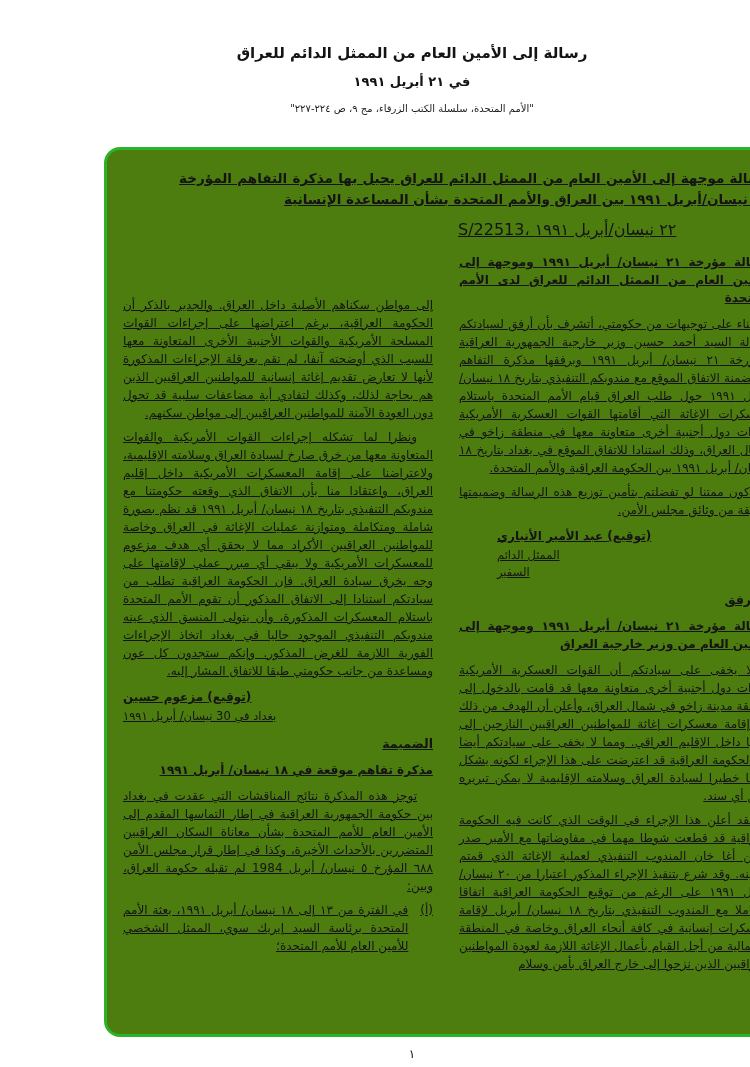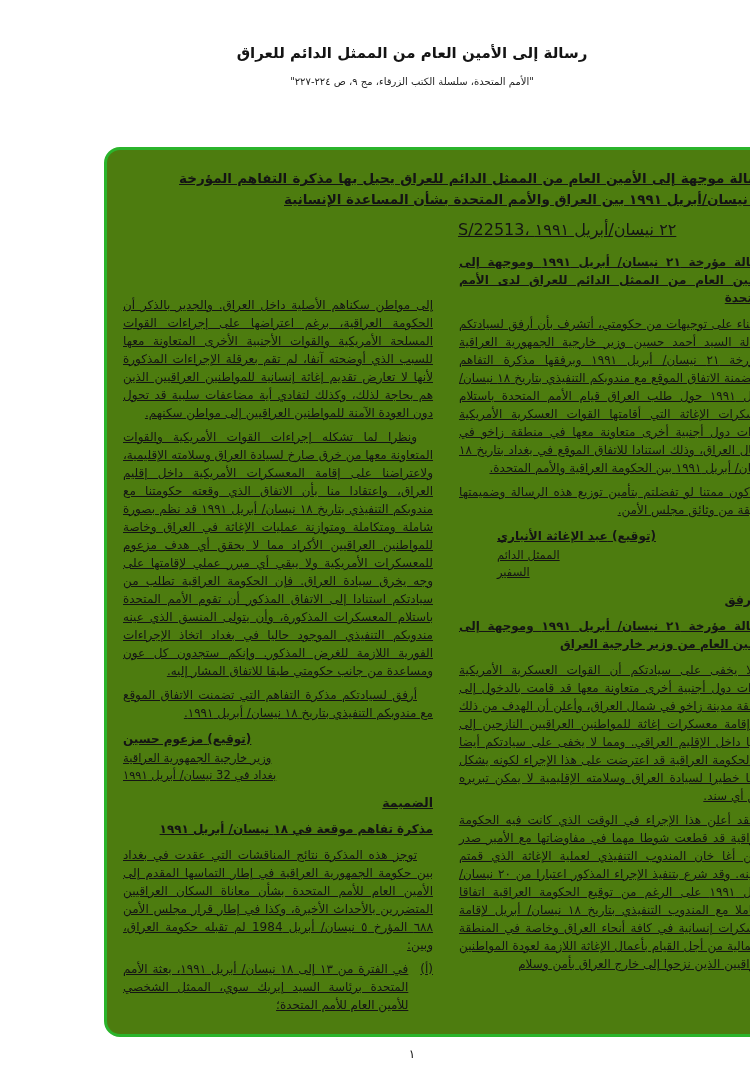--- a/index.html
+++ b/index.html
@@ -44,63 +44,62 @@
   .item-text { flex:1 1 auto; text-align:justify; }
   .page-number { position:absolute; bottom:6px; left:0; width:100%; text-align:center; font-size:12px; }
 </style>
 </head>
 <body>
 
 <div class="page">
 
   <div class="page-header">
     <div class="hdr-title">رسالة إلى الأمين العام من الممثل الدائم للعراق</div>
+    <div class="hdr-date">في ٢١ أبريل ١٩٩١</div>
     <div class="hdr-source">"الأمم المتحدة، سلسلة الكتب الزرقاء، مج ٩، ص ٢٢٤-٢٢٧"</div>
   </div>
 
   <div class="doc-frame">
 
     <div class="subject-heading">رسالة موجهة إلى الأمين العام من الممثل الدائم للعراق يحيل بها مذكرة التفاهم المؤرخة ١٨ نيسان/أبريل ١٩٩١ بين العراق والأمم المتحدة بشأن المساعدة الإنسانية</div>
 
     <div class="doc-ref">S/22513، ٢٢ نيسان/أبريل ١٩٩١</div>
 
     <div class="columns">
 
       <div class="col">
         <div class="col-heading">رسالة مؤرخة ٢١ نيسان/ أبريل ١٩٩١ وموجهة إلى الأمين العام من الممثل الدائم للعراق لدى الأمم المتحدة</div>
         <p class="body-p">بناء على توجيهات من حكومتي، أتشرف بأن أرفق لسيادتكم رسالة السيد أحمد حسين وزير خارجية الجمهورية العراقية المؤرخة ٢١ نيسان/ أبريل ١٩٩١ وبرفقها مذكرة التفاهم المتضمنة الاتفاق الموقع مع مندوبكم التنفيذي بتاريخ ١٨ نيسان/ أبريل ١٩٩١ حول طلب العراق قيام الأمم المتحدة باستلام معسكرات الإغاثة التي أقامتها القوات العسكرية الأمريكية وقوات دول أجنبية أخرى متعاونة معها في منطقة زاخو في شمال العراق، وذلك استنادا للاتفاق الموقع في بغداد بتاريخ ١٨ نيسان/ أبريل ١٩٩١ بين الحكومة العراقية والأمم المتحدة.</p>
         <p class="body-p">أكون ممتنا لو تفضلتم بتأمين توزيع هذه الرسالة وضميمتها كوثيقة من وثائق مجلس الأمن.</p>
 
         <div class="sig-block pad-left">
           <div class="sig-name">
             <span>(توقيع)</span>
-            <span>عبد الإغاثة الأنباري</span>
+            <span>عبد الأمير الأنباري</span>
           </div>
           <div class="sig-title">الممثل الدائم</div>
           <div class="sig-title">السفير</div>
         </div>
 
         <div class="section-label">المرفق</div>
         <div class="col-heading">رسالة مؤرخة ٢١ نيسان/ أبريل ١٩٩١ وموجهة إلى الأمين العام من وزير خارجية العراق</div>
         <p class="body-p">لا يخفى على سيادتكم أن القوات العسكرية الأمريكية وقوات دول أجنبية أخرى متعاونة معها قد قامت بالدخول إلى منطقة مدينة زاخو في شمال العراق، وأعلن أن الهدف من ذلك هو إقامة معسكرات إغاثة للمواطنين العراقيين النازحين إلى تركيا داخل الإقليم العراقي. ومما لا يخفى على سيادتكم أيضا أن الحكومة العراقية قد اعترضت على هذا الإجراء لكونه يشكل خرقا خطيرا لسيادة العراق وسلامته الإقليمية لا يمكن تبريره وفق أي سند.</p>
         <p class="body-p">لقد أعلن هذا الإجراء في الوقت الذي كانت فيه الحكومة العراقية قد قطعت شوطا مهما في مفاوضاتها مع الأمير صدر الدين أغا خان المندوب التنفيذي لعملية الإغاثة الذي قمتم بتعيينه. وقد شرع بتنفيذ الإجراء المذكور اعتبارا من ٢٠ نيسان/ أبريل ١٩٩١ على الرغم من توقيع الحكومة العراقية اتفاقا متكاملا مع المندوب التنفيذي بتاريخ ١٨ نيسان/ أبريل لإقامة معسكرات إنسانية في كافة أنحاء العراق وخاصة في المنطقة الشمالية من أجل القيام بأعمال الإغاثة اللازمة لعودة المواطنين العراقيين الذين نزحوا إلى خارج العراق بأمن وسلام</p>
       </div>
 
       <div class="col">
         <p class="body-p no-indent">إلى مواطن سكناهم الأصلية داخل العراق. والجدير بالذكر أن الحكومة العراقية، برغم اعتراضها على إجراءات القوات المسلحة الأمريكية والقوات الأجنبية الأخرى المتعاونة معها للسبب الذي أوضحته آنفا، لم تقم بعرقلة الإجراءات المذكورة لأنها لا تعارض تقديم إغاثة إنسانية للمواطنين العراقيين الذين هم بحاجة لذلك، وكذلك لتفادي أية مضاعفات سلبية قد تحول دون العودة الآمنة للمواطنين العراقيين إلى مواطن سكنهم.</p>
         <p class="body-p">ونظرا لما تشكله إجراءات القوات الأمريكية والقوات المتعاونة معها من خرق صارخ لسيادة العراق وسلامته الإقليمية، ولاعتراضنا على إقامة المعسكرات الأمريكية داخل إقليم العراق، واعتقادا منا بأن الاتفاق الذي وقعته حكومتنا مع مندوبكم التنفيذي بتاريخ ١٨ نيسان/ أبريل ١٩٩١ قد نظم بصورة شاملة ومتكاملة ومتوازنة عمليات الإغاثة في العراق وخاصة للمواطنين العراقيين الأكراد مما لا يحقق أي هدف مزعوم للمعسكرات الأمريكية ولا يبقي أي مبرر عملي لإقامتها على وجه يخرق سيادة العراق. فإن الحكومة العراقية تطلب من سيادتكم استنادا إلى الاتفاق المذكور أن تقوم الأمم المتحدة باستلام المعسكرات المذكورة، وأن يتولى المنسق الذي عينه مندوبكم التنفيذي الموجود حاليا في بغداد اتخاذ الإجراءات الفورية اللازمة للغرض المذكور. وإنكم ستجدون كل عون ومساعدة من جانب حكومتي طبقا للاتفاق المشار إليه.</p>
-        <p class="body-p">أرفق لسيادتكم مذكرة التفاهم التي تضمنت الاتفاق الموقع مع مندوبكم التنفيذي بتاريخ ١٨ نيسان/ أبريل ١٩٩١.</p>
 
         <div class="sig-block">
           <div class="sig-name">
             <span>(توقيع)</span>
             <span>مزعوم حسين</span>
           </div>
-          <div class="sig-title">وزير خارجية الجمهورية العراقية</div>
-          <div class="sig-title">بغداد في 32 نيسان/ أبريل ١٩٩١</div>
+          <div class="sig-title">بغداد في 30 نيسان/ أبريل ١٩٩١</div>
         </div>
 
         <div class="section-label">الضميمة</div>
         <div class="col-heading">مذكرة تفاهم موقعة في ١٨ نيسان/ أبريل ١٩٩١</div>
         <p class="body-p">توجز هذه المذكرة نتائج المناقشات التي عقدت في بغداد بين حكومة الجمهورية العراقية في إطار التماسها المقدم إلى الأمين العام للأمم المتحدة بشأن معاناة السكان العراقيين المتضررين بالأحداث الأخيرة، وكذا في إطار قرار مجلس الأمن ٦٨٨ المؤرخ ٥ نيسان/ أبريل 1984 لم تقبله حكومة العراق، وبين:</p>
 
         <div class="list-item">
           <span class="item-marker">(أ)</span>
           <span class="item-text">في الفترة من ١٣ إلى ١٨ نيسان/ أبريل ١٩٩١، بعثة الأمم المتحدة برئاسة السيد إيريك سوي، الممثل الشخصي للأمين العام للأمم المتحدة؛</span>
         </div>

